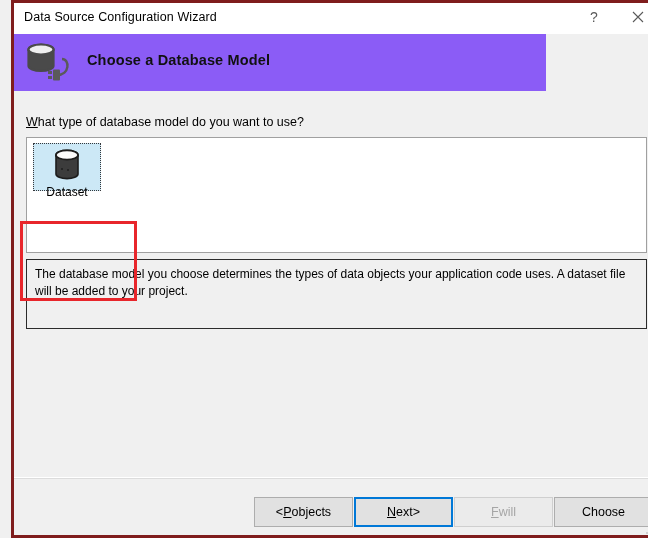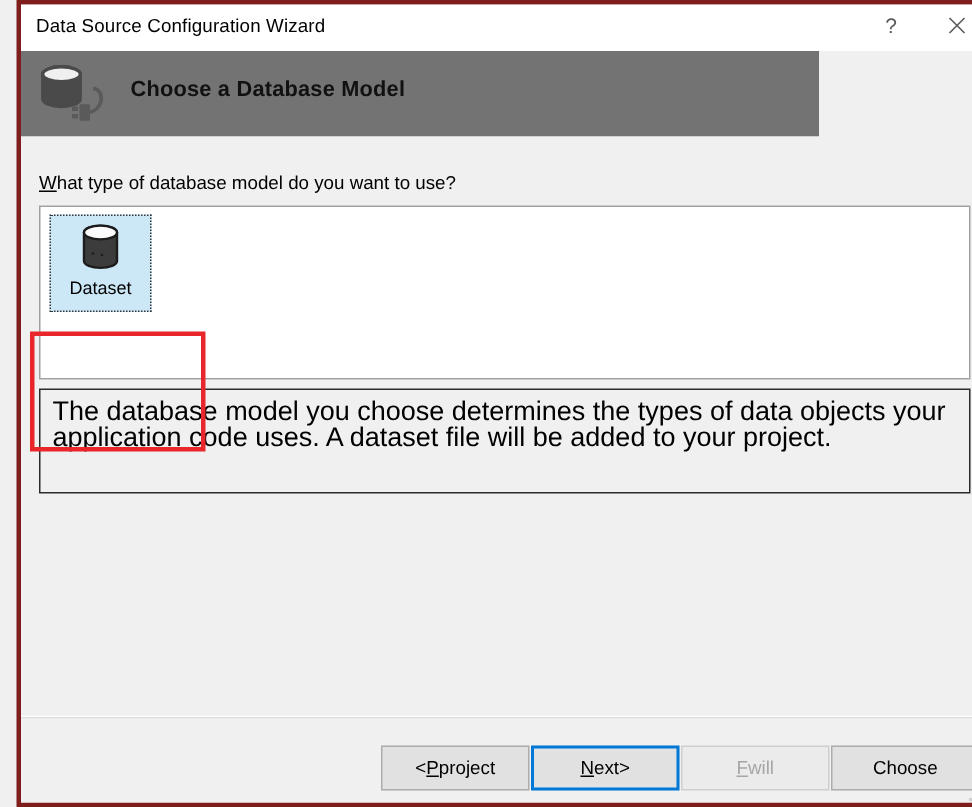--- a/index.html
+++ b/index.html
@@ -76,21 +76,21 @@
   }
   .title-btn .glyph-close svg { display: block; }
 
   
   .header {
     position: absolute;
     left: 0;
     top: 31px;
     width: 532px;
     height: 57px;
-    background: #737373;
+    background: #8b5cf6;
   }
   .header-icon {
     position: absolute;
     left: 10px;
     top: 3px;
     width: 52px;
     height: 48px;
   }
   .header-title {
     position: absolute;
@@ -133,21 +133,21 @@
     height: 116px;
     background: #ffffff;
     border: 1px solid #a0a0a0;
     box-sizing: border-box;
   }
   .model-item {
     position: absolute;
     left: 6px;
     top: 5px;
     width: 68px;
-    height: 65px;
+    height: 48px;
     background: #cce8f6;
     outline: 1px dotted #35373a;
     outline-offset: -1px;
     display: flex;
     flex-direction: column;
     align-items: center;
     justify-content: flex-start;
     cursor: default;
     box-sizing: border-box;
   }
@@ -172,21 +172,21 @@
     height: 70px;
     background: #f0f0f0;
     border: 1px solid #2b2b2b;
     box-sizing: border-box;
   }
   .desc-text {
     position: absolute;
     left: 8px;
     top: 6px;
     width: 600px;
-    font-size: 18px;
+    font-size: 12px;
     line-height: 17px;
     color: #000000;
   }
 
   
   .annotation-box {
     position: absolute;
     left: 6px;
     top: 130px;
     width: 117px;
@@ -318,21 +318,21 @@
     <div class="annotation-box"></div>
 
   </div>
 
   <div class="footer-sep"></div>
   <div class="footer">
 
     <button class="btn prev">
         <span>&lt; </span>
         <span class="akey">P</span>
-        <span>project</span>
+        <span>objects</span>
       </button>
 
     <button class="btn next">
         <span class="akey">N</span>
         <span>ext</span>
         <span> &gt;</span>
       </button>
 
     <button class="btn finish" disabled="">
         <span class="akey">F</span>

